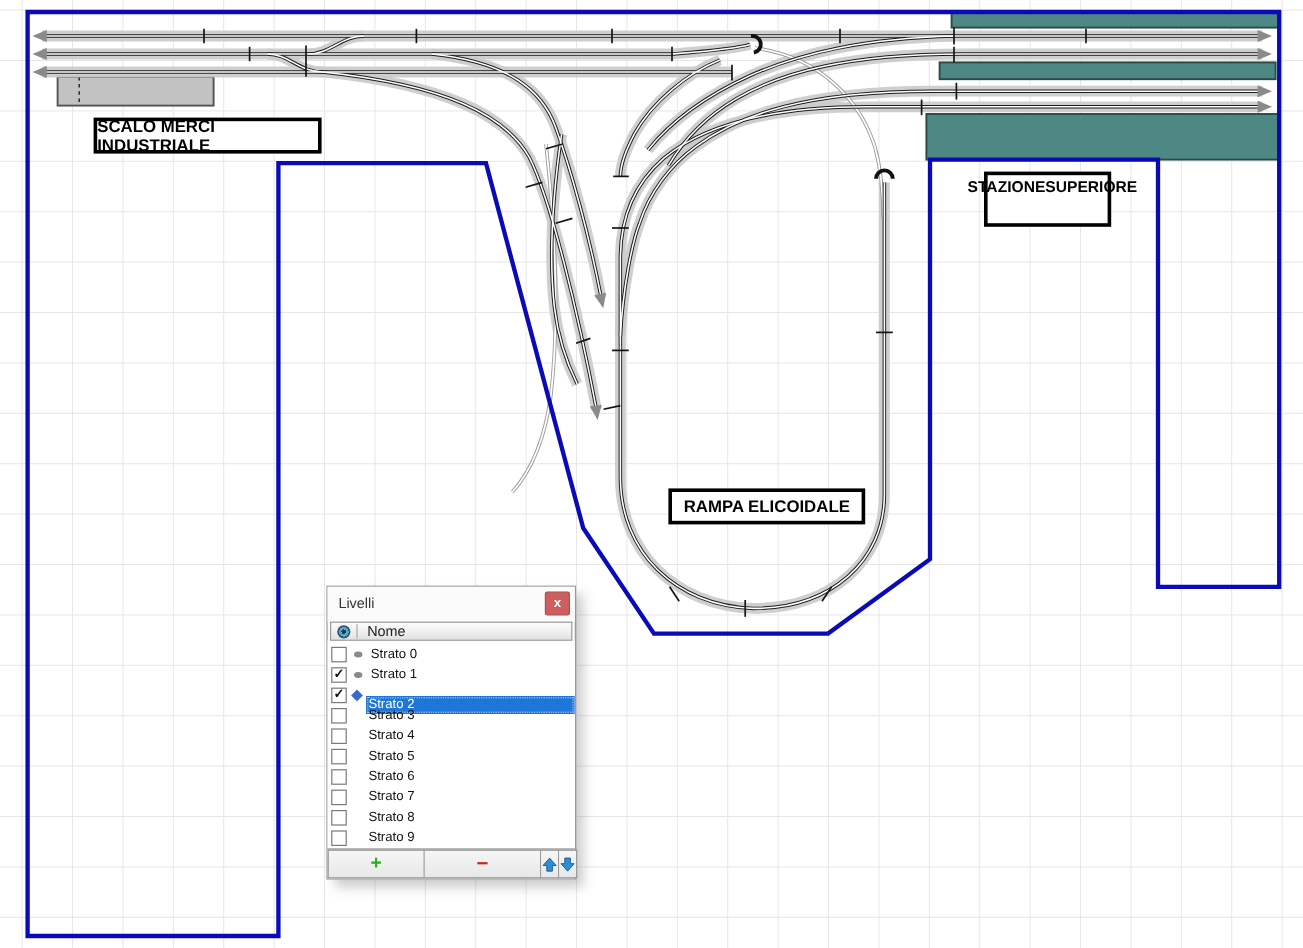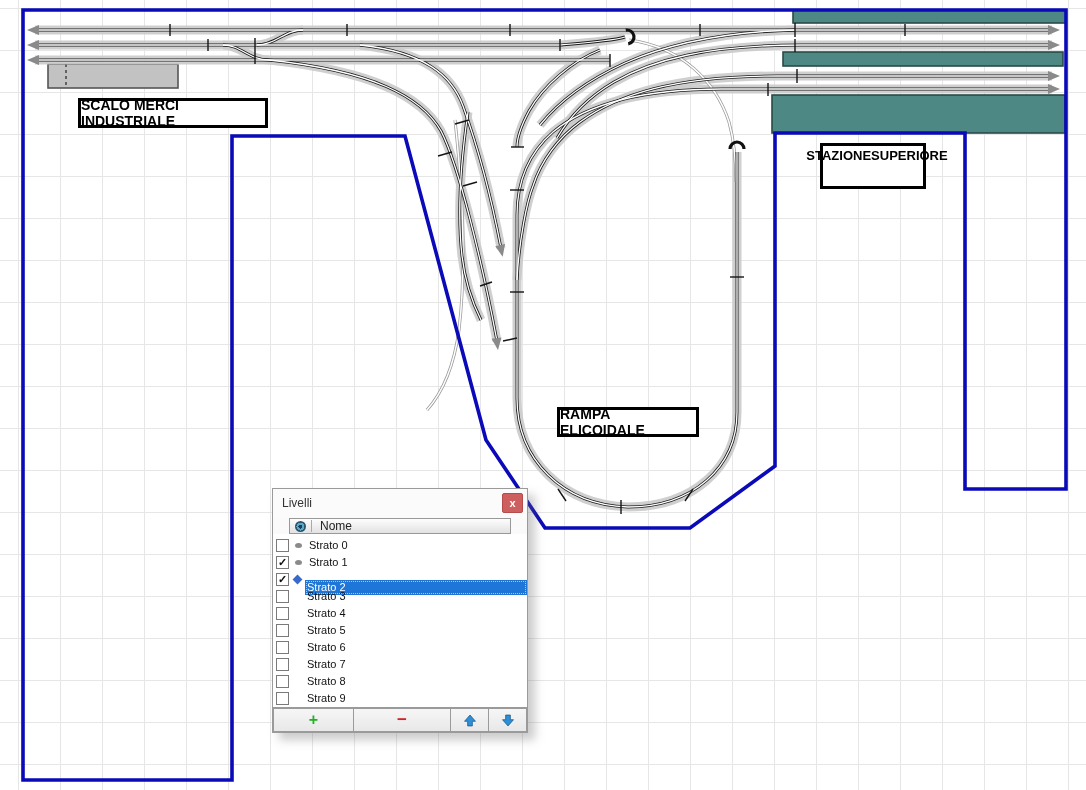--- a/index.html
+++ b/index.html
@@ -26,42 +26,42 @@
   .arrows use { fill:#8a8a8a; }
   .buffers use { stroke:#111; stroke-width:3.2; fill:none; }
 
   
   .plan-label {
     position:absolute; background:#fff; border:3px solid #000;
     font-weight:bold; color:#000; display:flex; align-items:center;
     justify-content:center; text-align:left; z-index:5;
   }
   #label-scalo   { left:78px;  top:98px;  width:190px; height:30px; font-size:14px; }
-  #label-rampa   { left:557px; top:407px; width:142px; height:30px; font-size:14px; }
+  #label-rampa   { left:557px; top:407px; width:164px; height:30px; font-size:14px; }
   #label-stazione{ left:820px; top:143px; width:106px; height:46px; font-size:13px;
                    flex-direction:row; align-items:flex-start; justify-content:center;
                    padding-left:8px; line-height:19px; }
 
   
   #layers-dialog {
-    position:absolute; left:272px; top:488px; width:256px; height:245px;
+    position:absolute; left:272px; top:488px; width:208px; height:245px;
     background:#fafafa; border:1px solid #9a9a9a; z-index:10;
     box-shadow:7px 7px 9px rgba(110,110,110,.35);
     font-size:11px; color:#111;
   }
   .dlg-titlebar { position:relative; height:29px; background:#fbfbfb; }
   .dlg-title { position:absolute; left:9px; top:7px; font-size:12px; color:#333; }
   .dlg-close {
     position:absolute; right:4px; top:4px; width:21px; height:20px;
     background:#cd5f5f; border:1px solid #b44c4c; border-radius:2px;
     color:#fff; font-size:11px; font-weight:bold; text-align:center;
     line-height:18px; cursor:default;
   }
   .dlg-header {
-    position:relative; height:16px; margin:0 16px;
+    position:relative; height:16px; margin:0 2px;
     background:linear-gradient(#fdfdfd,#e2e2e2);
     border:1px solid #999; display:flex; align-items:center;
   }
   .eye-icon {
     width:11px; height:11px; border-radius:50%; margin-left:5px;
     background:radial-gradient(circle at 50% 50%, #173f57 0 2px, #5aa7c8 2px 4px, #2a566f 4px);
   }
   .dlg-header .col-sep { position:absolute; left:21px; top:1px; bottom:1px; width:1px; background:#aaa; }
   .dlg-header .col-name { margin-left:14px; font-size:12px; color:#222; }
   .dlg-list { height:173px; background:#fff; padding-top:3px; overflow:hidden; }

